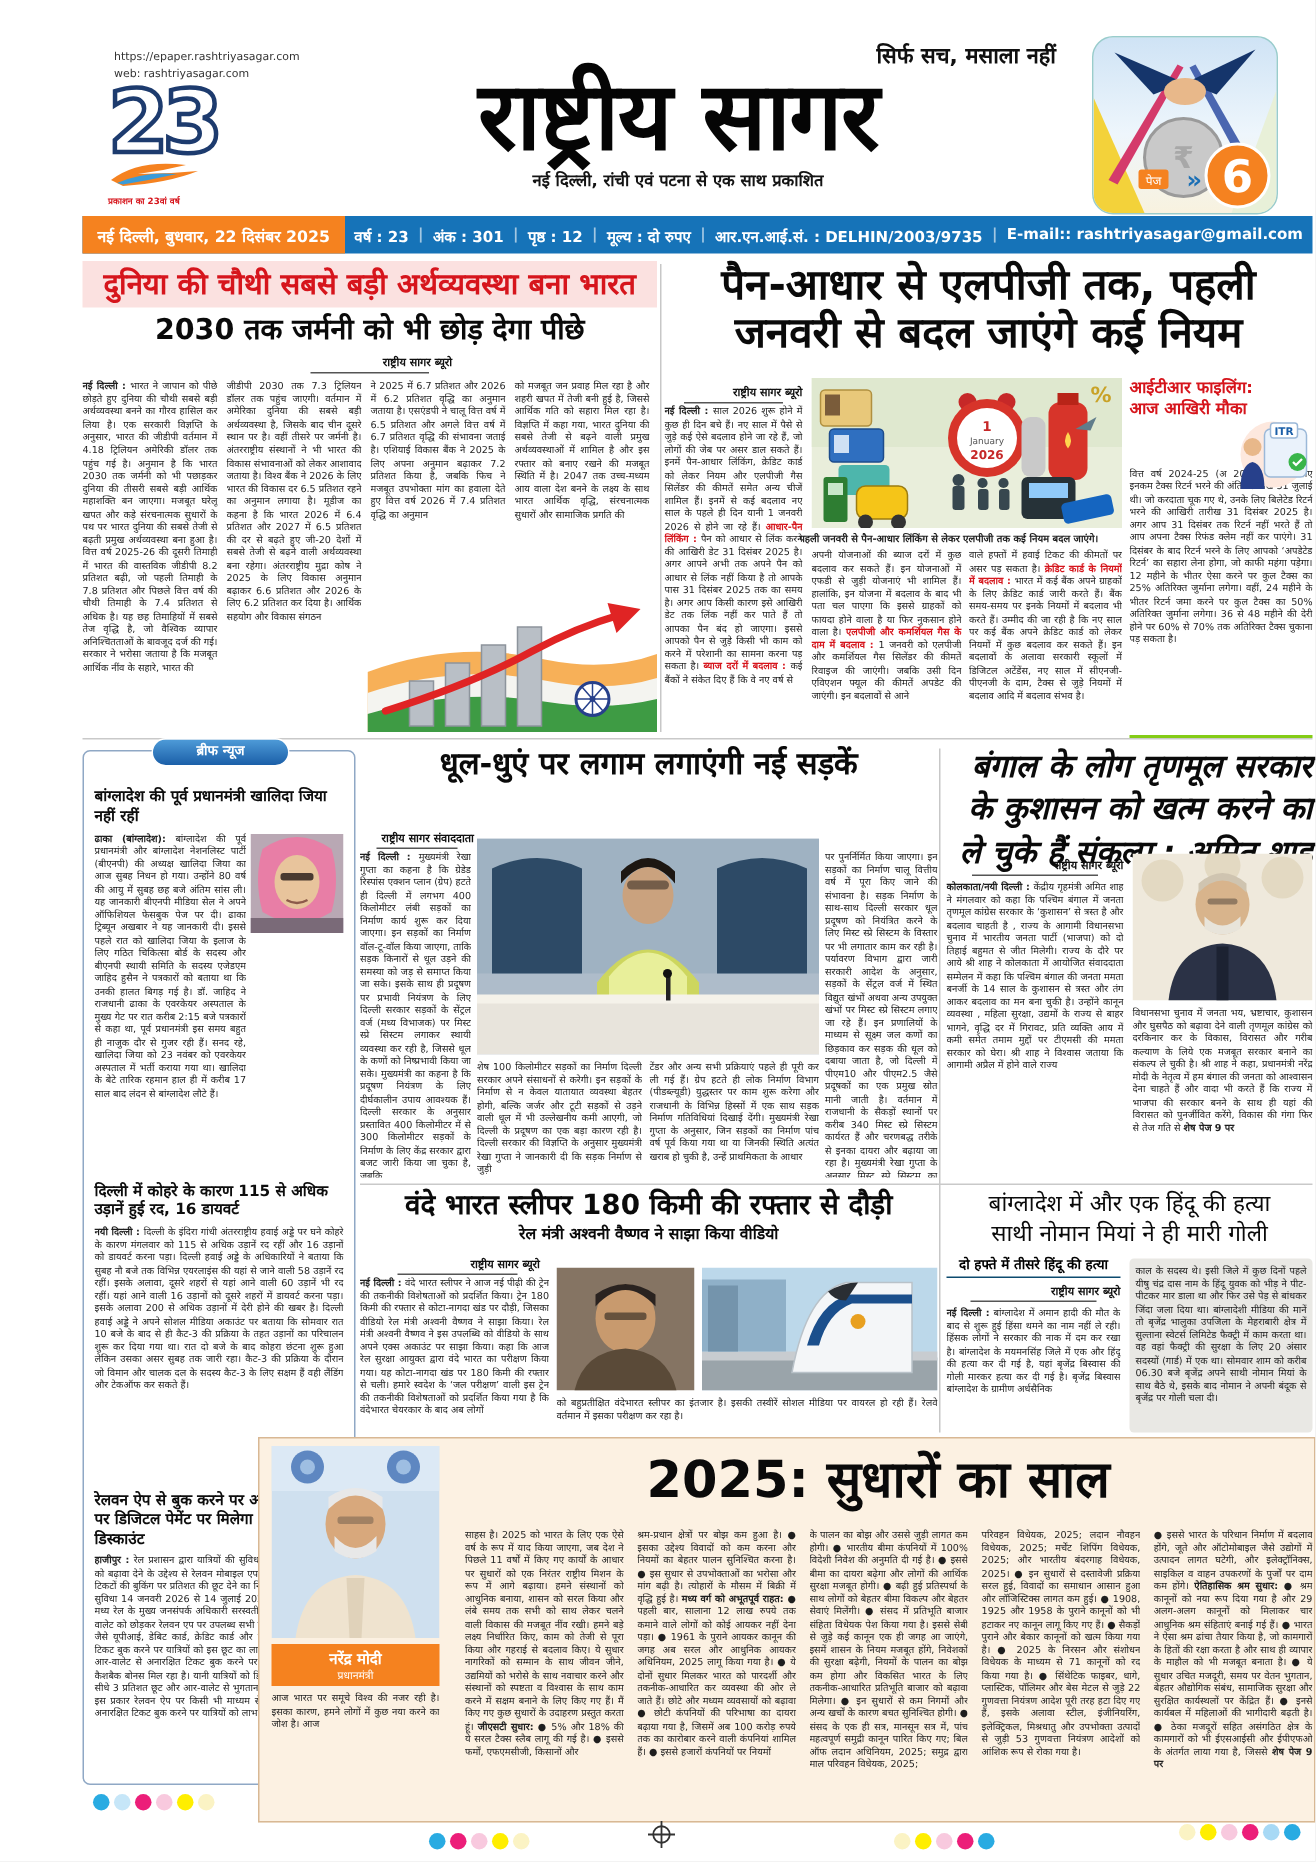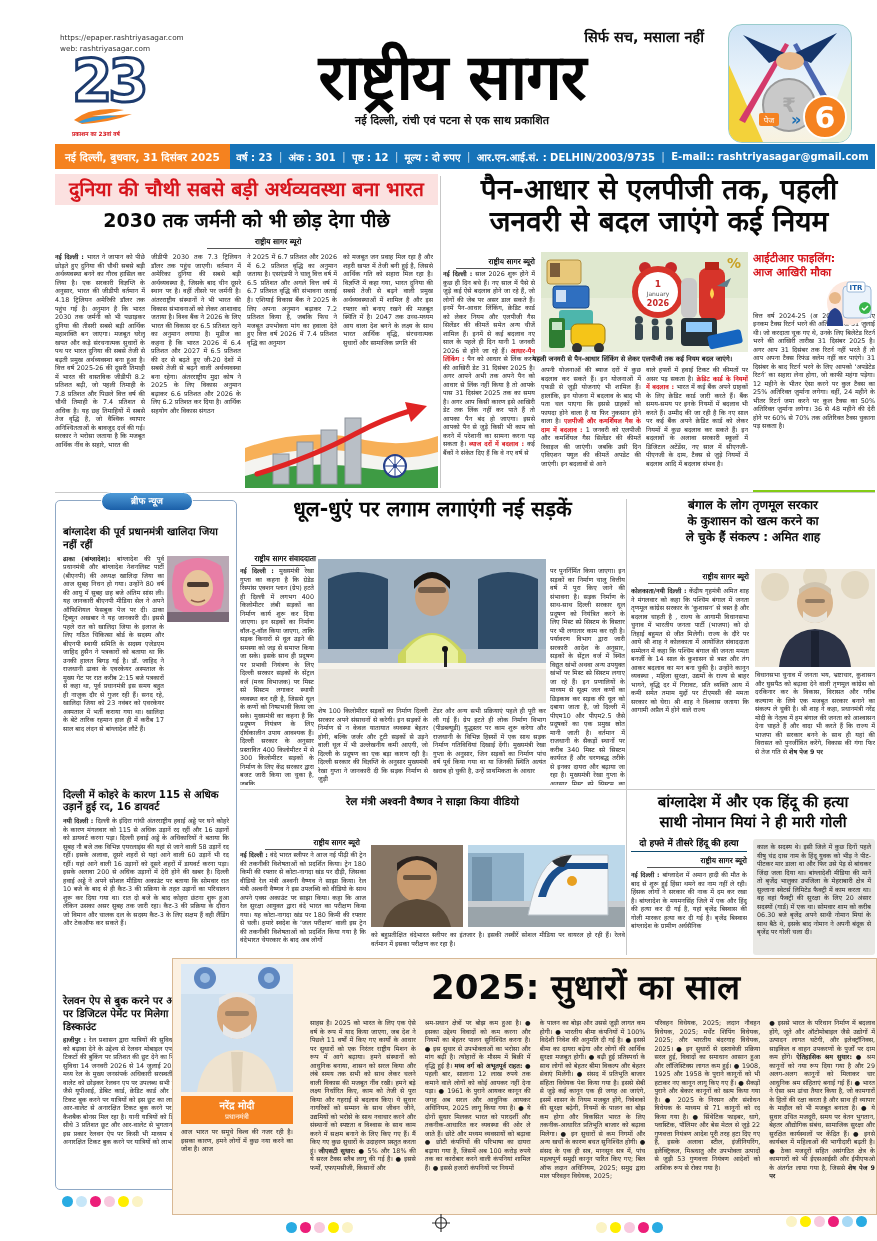--- a/index.html
+++ b/index.html
@@ -14,21 +14,21 @@
   .vrule{width:1px;background:#c7c7c7;}
   .hrule{height:1px;background:#c9c9c9;}
   .dot{width:11px;height:11px;border-radius:50%;display:inline-block;margin-right:3px;}
   .brief-title{font-size:10.2px;font-weight:800;line-height:1.25;color:#0d0d0d;margin:6px 7px 3px 7px;}
 </style>
 </head>
 <body>
 
 <div class="page">
 
-  <div class="abs" style="left:60px;top:33px;width:170px;font-size:7.3px;line-height:1.5;color:#333;">
+  <div class="abs" style="left:76px;top:33px;width:170px;font-size:7.3px;line-height:1.5;color:#333;">
     <div>https://epaper.rashtriyasagar.com</div>
     <div>web: rashtriyasagar.com</div>
   </div>
 
   <div class="abs" style="left:72px;top:52px;width:108px;height:92px;">
     <div style="font-size:58px;font-weight:900;color:#ffffff;-webkit-text-stroke:3px #1d3b6e;letter-spacing:-4px;line-height:1;">23</div>
     <svg width="70" height="22" viewBox="0 0 70 22" style="margin-top:-6px;">
       <path d="M2 16 Q20 2 52 6 Q36 10 20 12 Q40 12 60 10 Q40 18 10 20 Z" fill="#f58220"></path>
       <path d="M6 18 Q24 10 46 12 Q28 16 10 19 Z" fill="#3a9bd8"></path>
     </svg>
@@ -58,21 +58,21 @@
         <rect x="-22" y="2" width="20" height="13" rx="2" fill="#f58220"></rect>
         <text x="-12" y="12" font-size="8" text-anchor="middle" fill="#ffffff">पेज</text>
         <text x="10" y="14" font-size="16" fill="#1b6fb5" font-weight="bold">»</text>
       </g>
       <circle cx="96" cy="92" r="21" fill="#f58220" stroke="#ffffff" stroke-width="2"></circle>
       <text x="96" y="103" font-size="30" text-anchor="middle" fill="#ffffff" font-weight="bold">6</text>
     </svg>
   </div>
 
   <div class="abs" style="left:55px;top:144px;width:820px;height:25px;background:#1673b8;display:flex;align-items:center;">
-    <div style="background:#f5821f;height:100%;display:flex;align-items:center;padding:0 10px;font-size:10.5px;font-weight:800;color:#fff;white-space:nowrap;">नई दिल्ली, बुधवार, 31 दिसंबर 2025</div>
+    <div style="background:#f5821f;height:100%;display:flex;align-items:center;padding:0 10px;font-size:10.5px;font-weight:800;color:#fff;white-space:nowrap;">नई दिल्ली, बुधवार, 22 दिसंबर 2025</div>
     <div style="flex:1;display:flex;justify-content:space-evenly;align-items:center;color:#fff;font-size:10px;font-weight:700;white-space:nowrap;">
       <span>वर्ष : 23</span>
         <span style="opacity:.6">|</span>
       <span>अंक : 301</span>
         <span style="opacity:.6">|</span>
       <span>पृष्ठ : 12</span>
         <span style="opacity:.6">|</span>
       <span>मूल्य : दो रुपए</span>
         <span style="opacity:.6">|</span>
       <span>आर.एन.आई.सं. : DELHIN/2003/9735</span>
@@ -240,21 +240,21 @@
       <circle cx="127" cy="90" r="3" fill="#111"></circle>
     </svg>
     <div class="col abs" style="left:78px;top:210px;width:110px;height:78px;">शेष 100 किलोमीटर सड़कों का निर्माण दिल्ली सरकार अपने संसाधनों से करेगी। इन सड़कों के निर्माण से न केवल यातायात व्यवस्था बेहतर होगी, बल्कि जर्जर और टूटी सड़कों से उड़ने वाली धूल में भी उल्लेखनीय कमी आएगी, जो दिल्ली के प्रदूषण का एक बड़ा कारण रही है। दिल्ली सरकार की विज्ञप्ति के अनुसार मुख्यमंत्री रेखा गुप्ता ने जानकारी दी कि सड़क निर्माण से जुड़ी</div>
     <div class="col abs" style="left:193px;top:210px;width:113px;height:78px;">टेंडर और अन्य सभी प्रक्रियाएं पहले ही पूरी कर ली गई हैं। ग्रेप हटते ही लोक निर्माण विभाग (पीडब्ल्यूडी) युद्धस्तर पर काम शुरू करेगा और राजधानी के विभिन्न हिस्सों में एक साथ सड़क निर्माण गतिविधियां दिखाई देंगी। मुख्यमंत्री रेखा गुप्ता के अनुसार, जिन सड़कों का निर्माण पांच वर्ष पूर्व किया गया था या जिनकी स्थिति अत्यंत खराब हो चुकी है, उन्हें प्राथमिकता के आधार</div>
     <div class="col abs" style="left:310px;top:70px;width:75px;height:218px;"><span>पर पुनर्निर्मित किया जाएगा। इन सड़कों का निर्माण चालू वित्तीय वर्ष में पूरा किए जाने की संभावना है। सड़क निर्माण के साथ-साथ दिल्ली सरकार धूल प्रदूषण को नियंत्रित करने के लिए मिस्ट स्प्रे सिस्टम के विस्तार पर भी लगातार काम कर रही है। पर्यावरण विभाग द्वारा जारी सरकारी आदेश के अनुसार, सड़कों के सेंट्रल वर्ज में स्थित विद्युत खंभों अथवा अन्य उपयुक्त खंभों पर मिस्ट स्प्रे सिस्टम लगाए जा रहे हैं। इन प्रणालियों के माध्यम से सूक्ष्म जल कणों का छिड़काव कर सड़क की धूल को दबाया जाता है, जो दिल्ली में पीएम10 और पीएम2.5 जैसे प्रदूषकों का एक प्रमुख स्रोत मानी जाती है। वर्तमान में राजधानी के सैकड़ों स्थानों पर करीब 340 मिस्ट स्प्रे सिस्टम कार्यरत हैं और चरणबद्ध तरीके से इनका दायरा और बढ़ाया जा रहा है। मुख्यमंत्री रेखा गुप्ता के अनुसार मिस्ट स्प्रे सिस्टम का उपयोग उच्च प्रदूषण वाले क्षेत्रों और </span></div>
   </div>
 
   <div class="vrule abs" style="left:626px;top:499px;height:456px;"></div>
 
   <div class="abs" style="left:631px;top:497px;width:244px;height:290px;">
-    <div class="hl" style="font-size:12px;font-weight:900;text-align:center;line-height:1.35;">
+    <div class="hl" style="font-size:21px;font-weight:900;text-align:right;line-height:1.35;font-style:italic;">
       <div>बंगाल के लोग तृणमूल सरकार</div>
       <div>के कुशासन को खत्म करने का</div>
       <div>ले चुके हैं संकल्प : अमित शाह</div>
     </div>
     <div class="byline abs" style="left:0;top:74px;width:118px;">राष्ट्रीय सागर ब्यूरो</div>
     <svg class="abs" style="left:124px;top:72px;" width="120" height="98" viewBox="0 0 120 98">
       <rect width="120" height="98" fill="#efe9dc"></rect>
       <circle cx="20" cy="18" r="14" fill="#e3d9c2"></circle>
       <circle cx="100" cy="16" r="14" fill="#e3d9c2"></circle>
       <circle cx="60" cy="8" r="12" fill="#e3d9c2"></circle>
@@ -265,20 +265,21 @@
       <path d="M24 98 Q28 62 60 60 Q92 62 96 98 Z" fill="#2b3246"></path>
       <rect x="56" y="62" width="8" height="36" fill="#1c2232"></rect>
     </svg>
     <div class="col abs" style="left:0;top:90px;width:118px;height:200px;"><span class="seg-b">कोलकाता/नयी दिल्ली : </span><span>केंद्रीय गृहमंत्री अमित शाह ने मंगलवार को कहा कि पश्चिम बंगाल में जनता तृणमूल कांग्रेस सरकार के ‘कुशासन’ से त्रस्त है और बदलाव चाहती है , राज्य के आगामी विधानसभा चुनाव में भारतीय जनता पार्टी (भाजपा) को दो तिहाई बहुमत से जीत मिलेगी। राज्य के दौरे पर आये श्री शाह ने कोलकाता में आयोजित संवाददाता सम्मेलन में कहा कि पश्चिम बंगाल की जनता ममता बनर्जी के 14 साल के कुशासन से त्रस्त और तंग आकर बदलाव का मन बना चुकी है। उन्होंने कानून व्यवस्था , महिला सुरक्षा, उद्यमों के राज्य से बाहर भागने, वृद्धि दर में गिरावट, प्रति व्यक्ति आय में कमी समेत तमाम मुद्दों पर टीएमसी की ममता सरकार को घेरा। श्री शाह ने विश्वास जताया कि आगामी अप्रैल में होने वाले राज्य </span></div>
     <div class="col abs" style="left:124px;top:174px;width:120px;height:116px;"><span>विधानसभा चुनाव में जनता भय, भ्रष्टाचार, कुशासन और घुसपैठ को बढ़ावा देने वाली तृणमूल कांग्रेस को दरकिनार कर के विकास, विरासत और गरीब कल्याण के लिये एक मजबूत सरकार बनाने का संकल्प ले चुकी है। श्री शाह ने कहा, प्रधानमंत्री नरेंद्र मोदी के नेतृत्व में हम बंगाल की जनता को आश्वासन देना चाहते हैं और वादा भी करते हैं कि राज्य में भाजपा की सरकार बनने के साथ ही यहां की विरासत को पुनर्जीवित करेंगे, विकास की गंगा फिर से तेज गति से </span><span class="seg-b">शेष पेज 9 पर </span></div>
   </div>
 
   <div class="hrule abs" style="left:240px;top:789px;width:635px;"></div>
 
   <div class="abs" style="left:240px;top:793px;width:385px;height:162px;">
+    <div class="hl" style="font-size:18.5px;font-weight:900;white-space:nowrap;">वंदे भारत स्लीपर 180 किमी की रफ्तार से दौड़ी</div>
     <div class="hl" style="font-size:10.5px;margin-top:2px;">रेल मंत्री अश्वनी वैष्णव ने साझा किया वीडियो</div>
     <div class="byline abs" style="left:10px;top:44px;width:110px;">राष्ट्रीय सागर ब्यूरो</div>
     <div class="col abs" style="left:0;top:58px;width:126px;height:104px;"><span class="seg-b">नई दिल्ली : </span><span>वंदे भारत स्लीपर ने आज नई पीढ़ी की ट्रेन की तकनीकी विशेषताओं को प्रदर्शित किया। ट्रेन 180 किमी की रफ्तार से कोटा-नागदा खंड पर दौड़ी, जिसका वीडियो रेल मंत्री अश्वनी वैष्णव ने साझा किया। रेल मंत्री अश्वनी वैष्णव ने इस उपलब्धि को वीडियो के साथ अपने एक्स अकाउंट पर साझा किया। कहा कि आज रेल सुरक्षा आयुक्त द्वारा वंदे भारत का परीक्षण किया गया। यह कोटा-नागदा खंड पर 180 किमी की रफ्तार से चली। हमारे स्वदेश के ‘जल परीक्षण’ वाली इस ट्रेन की तकनीकी विशेषताओं को प्रदर्शित किया गया है कि वंदेभारत चेयरकार के बाद अब लोगों </span></div>
     <svg class="abs" style="left:131px;top:52px;" width="92" height="82" viewBox="0 0 92 82">
       <rect width="92" height="82" fill="#857463"></rect>
       <ellipse cx="46" cy="34" rx="20" ry="23" fill="#c89a6e"></ellipse>
       <path d="M26 26 Q46 4 66 26 L66 18 Q46 4 26 18 Z" fill="#2a2320"></path>
       <rect x="32" y="30" width="28" height="5" rx="2" fill="#332b24" opacity="0.65"></rect>
       <path d="M12 82 Q18 56 46 54 Q74 56 80 82 Z" fill="#5a4a38"></path>
     </svg>
@@ -290,21 +291,21 @@
       <path d="M70 52 Q78 24 98 18 L140 18 L140 24 L100 24 Q84 30 78 52 Z" fill="#1b4f8c"></path>
       <path d="M84 16 Q94 10 104 10 L96 22 Q88 22 84 16" fill="#2a2e33"></path>
       <circle cx="104" cy="36" r="5" fill="#e8a020"></circle>
       <rect x="0" y="8" width="56" height="48" fill="#8fb0c8"></rect>
       <rect x="4" y="12" width="20" height="44" fill="#7494ac"></rect>
     </svg>
     <div class="col abs" style="left:131px;top:138px;width:254px;height:26px;">को बहुप्रतीक्षित वंदेभारत स्लीपर का इंतजार है। इसकी तस्वीरें सोशल मीडिया पर वायरल हो रही हैं। रेलवे वर्तमान में इसका परीक्षण कर रहा है।</div>
   </div>
 
   <div class="abs" style="left:631px;top:793px;width:244px;height:162px;">
-    <div class="hl" style="font-size:15px;font-weight:700;line-height:1.3;">
+    <div class="hl" style="font-size:15px;font-weight:400;line-height:1.3;">
       <div>बांग्लादेश में और एक हिंदू की हत्या</div>
       <div>साथी नोमान मियां ने ही मारी गोली</div>
     </div>
     <div style="width:116px;text-align:center;font-size:9px;font-weight:800;border-bottom:1px solid #0c4a6e;margin-top:4px;padding-bottom:2px;">दो हफ्ते में तीसरे हिंदू की हत्या</div>
     <div class="byline" style="width:116px;margin-top:3px;">राष्ट्रीय सागर ब्यूरो</div>
     <div class="col abs" style="left:0;top:78px;width:116px;height:84px;"><span class="seg-b">नई दिल्ली : </span><span>बांग्लादेश में अमान हादी की मौत के बाद से शुरू हुई हिंसा थमने का नाम नहीं ले रही। हिंसक लोगों ने सरकार की नाक में दम कर रखा है। बांग्लादेश के मयमनसिंह जिले में एक और हिंदू की हत्या कर दी गई है, यहां बृजेंद्र बिस्वास की गोली मारकर हत्या कर दी गई है। बृजेंद्र बिस्वास बांग्लादेश के ग्रामीण अर्धसैनिक </span></div>
     <div class="col abs" style="left:122px;top:46px;width:114px;height:108px;background:#e9e8e4;border-radius:3px;padding:4px;">काल के सदस्य थे। इसी जिले में कुछ दिनों पहले यीषु चंद्र दास नाम के हिंदू युवक को भीड़ ने पीट-पीटकर मार डाला था और फिर उसे पेड़ से बांधकर जिंदा जला दिया था। बांग्लादेशी मीडिया की मानें तो बृजेंद्र भालुका उपजिला के मेहराबारी क्षेत्र में सुल्ताना स्वेटर्स लिमिटेड फैक्ट्री में काम करता था। वह वहां फैक्ट्री की सुरक्षा के लिए 20 अंसार सदस्यों (गार्ड) में एक था। सोमवार शाम को करीब 06.30 बजे बृजेंद्र अपने साथी नोमान मियां के साथ बैठे थे, इसके बाद नोमान ने अपनी बंदूक से बृजेंद्र पर गोली चला दी।</div>
   </div>
 
   <div class="abs" style="left:172px;top:958px;width:703px;height:255px;background:#fcf1e2;border:1px solid #d8b894;">

